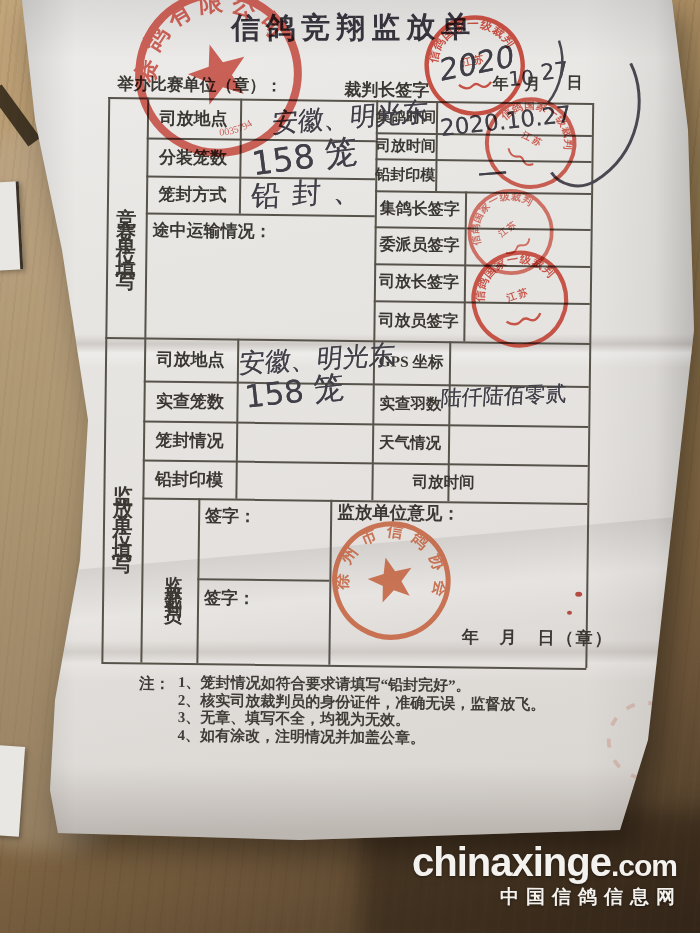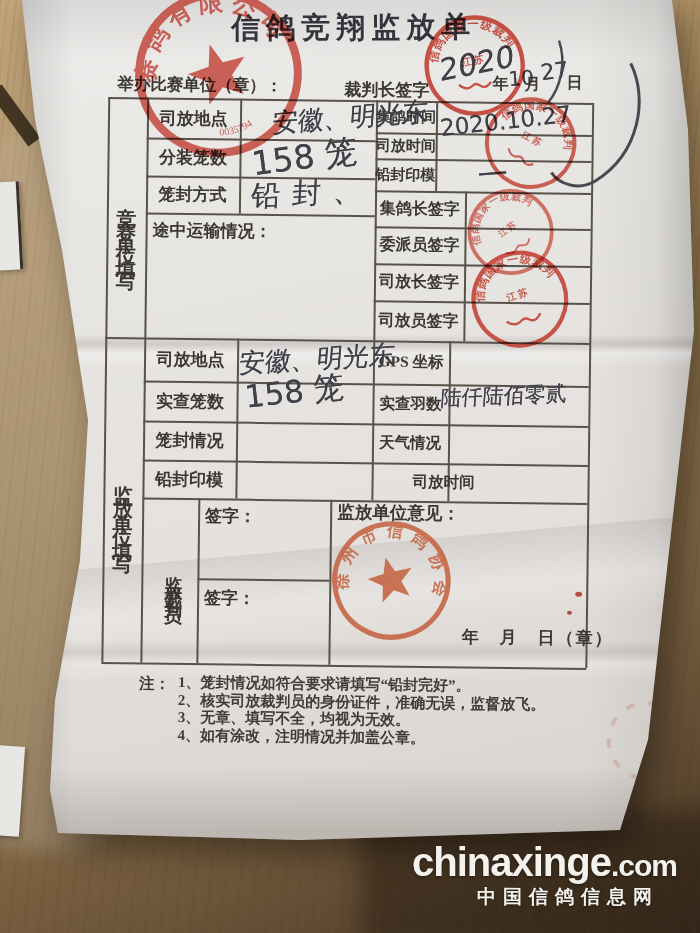--- a/index.html
+++ b/index.html
@@ -41,21 +41,21 @@
     text-shadow:0 0 .6px rgba(60,58,70,.8);}
   .stamp{position:absolute;mix-blend-mode:multiply;pointer-events:none;}
   .speck{position:absolute;border-radius:50%;background:#a8271d;opacity:.8;}
   .notes{position:absolute;left:146px;top:676px;display:flex;color:#403d38;
     font-family:"Liberation Serif","DejaVu Serif",serif;font-weight:600;}
   .notes .pfx{font-size:15.5px;margin-right:8px;}
   .notes .nl{font-size:15px;line-height:17.5px;}
   .wm{position:absolute;color:#f4f2ee;text-shadow:0 1px 3px rgba(0,0,0,.45);}
   .wm1{left:412px;top:840px;font-size:40px;font-weight:700;letter-spacing:-1px;}
   .wm1 .suffix{font-size:30px;font-weight:700;}
-  .wm2{left:477px;top:884px;font-size:19px;font-weight:600;letter-spacing:7px;}
+  .wm2{left:500px;top:884px;font-size:19px;font-weight:600;letter-spacing:7px;}
   svg text{font-family:"Liberation Serif","DejaVu Serif",serif;}
 </style>
 </head>
 <body>
 
 <div class="scene">
   <div class="grain"></div>
   <div class="leftpatch"></div>
   <div class="darkbr"></div>
   <div class="stick" style="left:-18px;top:108px;width:66px;height:15px;transform:rotate(54deg);"></div>

